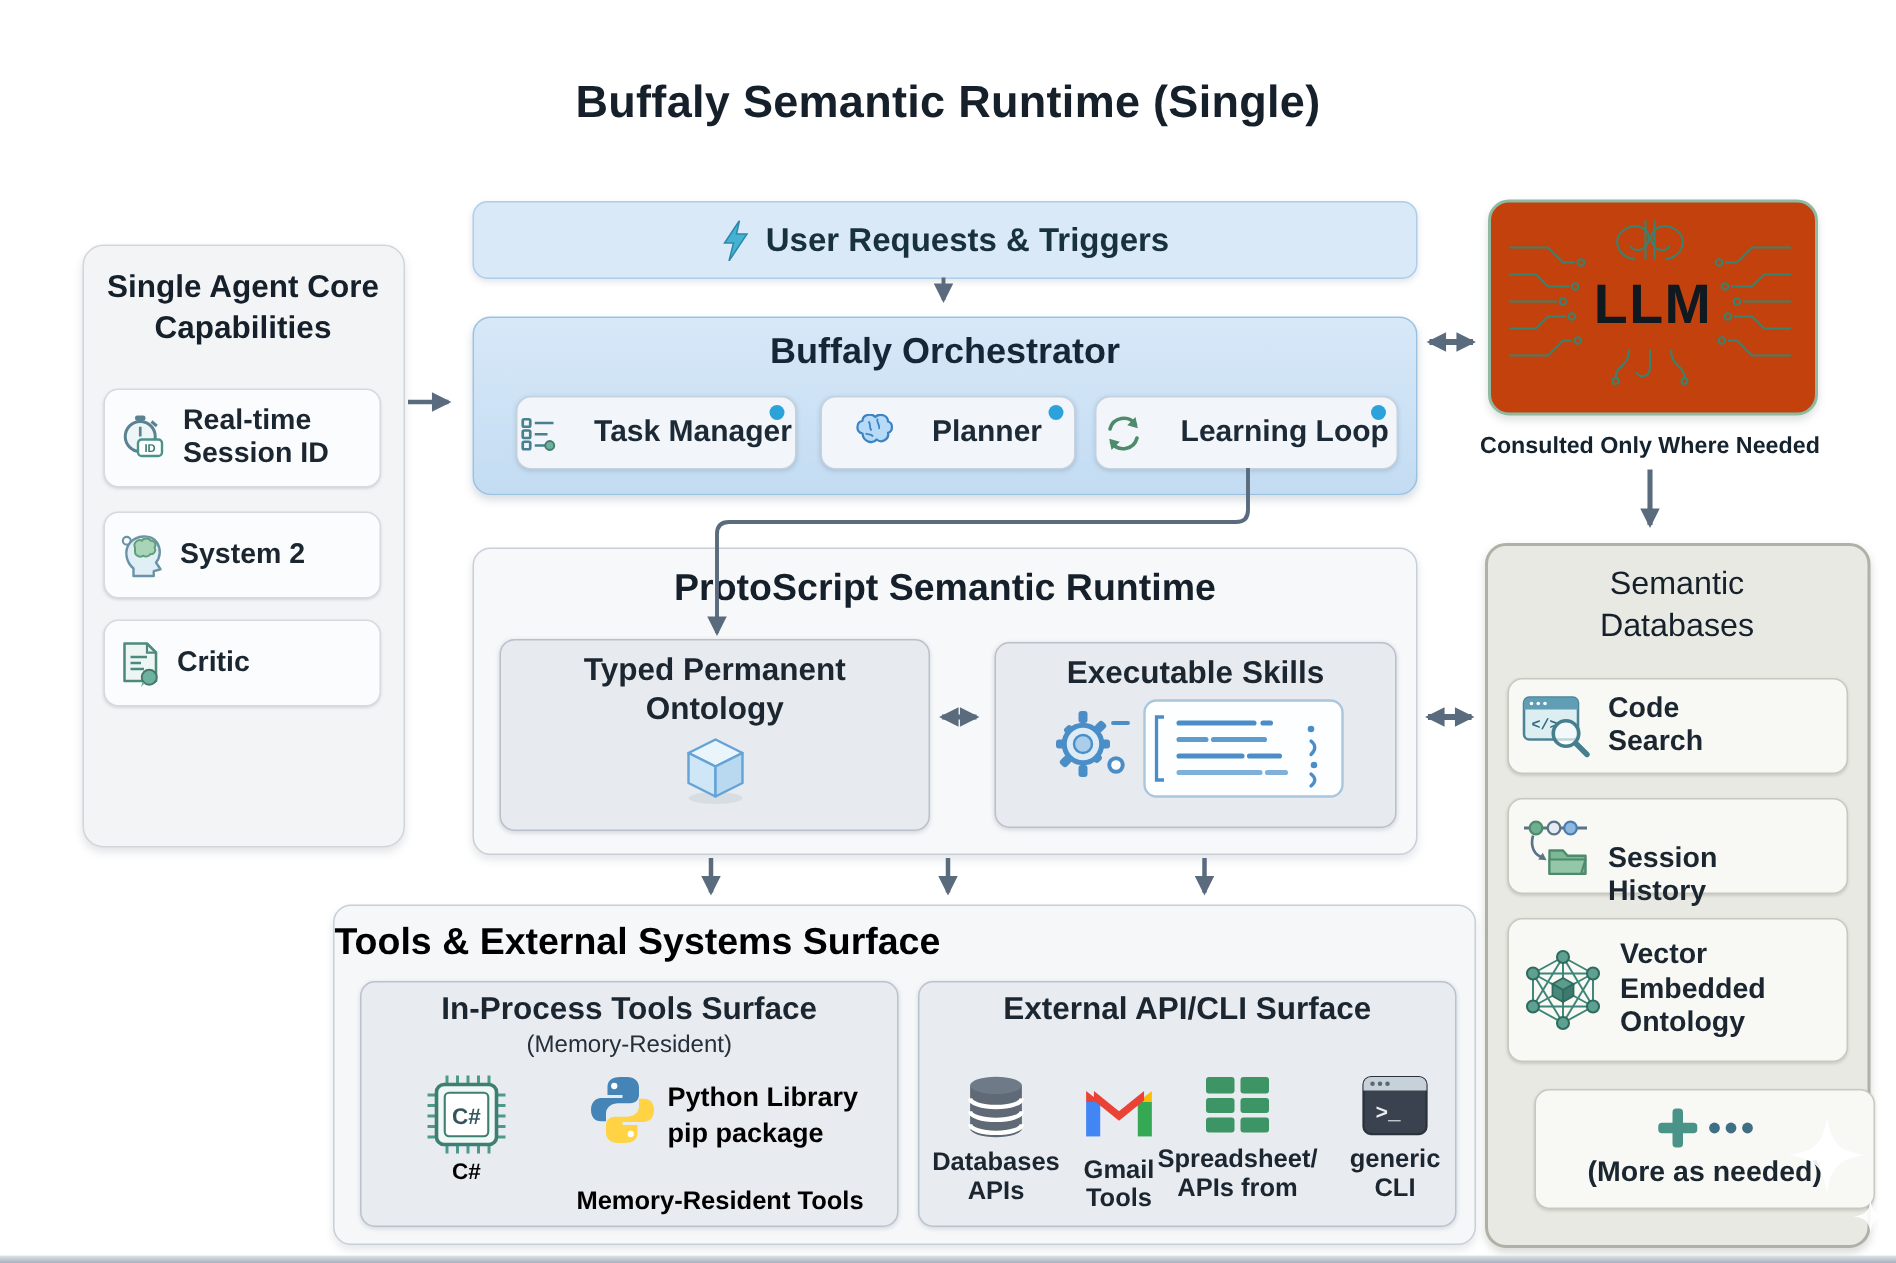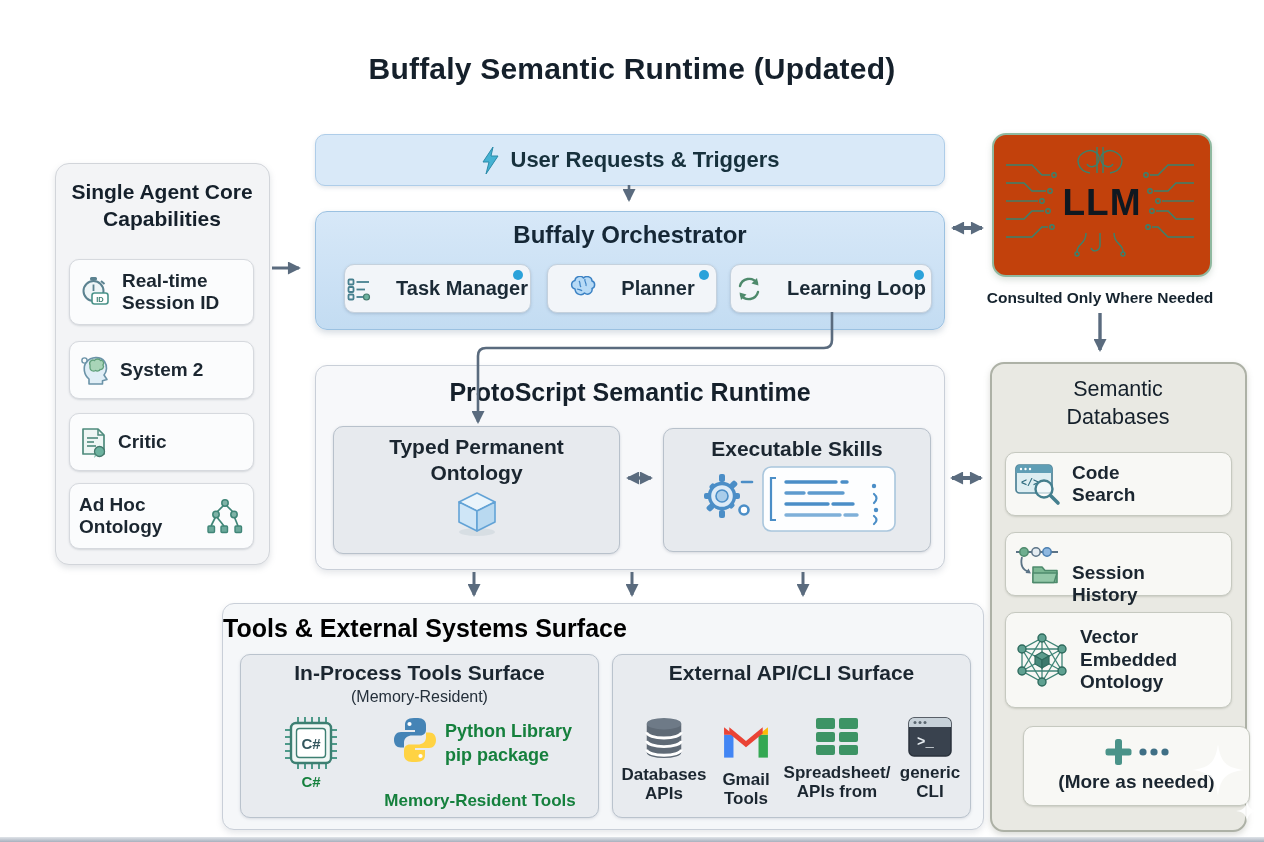--- a/index.html
+++ b/index.html
@@ -57,35 +57,35 @@
            font-size:19px;font-weight:600;line-height:1.18;color:#1b2630;box-sizing:border-box;}
 
   
   .tools{left:222px;top:603px;width:760px;height:225px;background:#f5f7f9;border:1.5px solid #c9cfd8;
          border-radius:12px;box-shadow:0 3px 6px rgba(110,120,140,.18);}
   .tools-title{left:0;right:0;top:10px;text-align:left;font-size:25px;font-weight:700;color:#000000;}
   .tool-box{position:absolute;top:50px;width:357px;height:162px;background:#e8ebef;border:1px solid #bac3cd;
             border-radius:10px;box-shadow:0 1px 3px rgba(110,120,140,.22);}
   .tool-box-title{left:0;right:0;top:6px;text-align:center;font-size:21px;font-weight:600;color:#1b2630;position:absolute;}
   .tool-box-sub{left:0;right:0;top:33px;text-align:center;font-size:16px;font-weight:500;color:#242f3a;position:absolute;}
-  .small-label{position:absolute;text-align:center;font-size:15px;font-weight:600;color:#15803d;line-height:1.14;}
+  .small-label{position:absolute;text-align:center;font-size:15px;font-weight:600;color:#000000;line-height:1.14;}
   .ext-cell{position:absolute;top:60px;display:flex;flex-direction:column;align-items:center;gap:4px;}
   .ext-label{text-align:center;font-size:17px;font-weight:600;color:#1b2630;line-height:1.13;}
 
   .conn{left:0;top:0;width:1264px;height:842px;pointer-events:none;z-index:50;}
   .sparkle{z-index:60;pointer-events:none;}
   .bottom-strip{left:0;right:0;bottom:0;height:5px;background:linear-gradient(#e0e4e9,#a8b0bd);}
   svg{display:block;}
 </style>
 </head>
 <body>
 
 <div class="stage">
 
-  <div class="abs main-title">Buffaly Semantic Runtime (Updated)</div>
+  <div class="abs main-title">Buffaly Semantic Runtime (Single)</div>
 
   <div class="abs ctr topbar">
     <span>
       <svg width="19" height="27" viewBox="0 0 19 27">
         <polygon points="12,0 2,15 8,15 5,27 17,9 10,9" fill="#45b2d3" stroke="#2a8aa8" stroke-width="1"></polygon>
       </svg>
     </span>
     <span>User Requests &amp; Triggers</span>
   </div>
 
@@ -120,40 +120,20 @@
           <path d="M4 2 h15 l6 6 v19 h-21 z" fill="#eef6f4" stroke="#4e8a7c" stroke-width="1.7" stroke-linejoin="round"></path>
           <path d="M19 2 v6 h6" fill="none" stroke="#4e8a7c" stroke-width="1.5"></path>
           <line x1="8" y1="11" x2="19" y2="11" stroke="#4e8a7c" stroke-width="1.6"></line>
           <line x1="8" y1="15" x2="15" y2="15" stroke="#4e8a7c" stroke-width="1.6"></line>
           <line x1="8" y1="19" x2="17" y2="19" stroke="#4e8a7c" stroke-width="1.6"></line>
           <circle cx="20.5" cy="24.5" r="5" fill="#6cb29f" stroke="#45796d" stroke-width="1.3"></circle>
           <path d="M17.5 28.5 l-2.5 2.5 l1 -3.5" fill="#6cb29f"></path>
         </svg>
       </span>
       <span>Critic</span>
-    </div>
-    <div class="side-item" style="top:319px;height:66px;justify-content:space-between;">
-      <span style="width:95px;">Ad Hoc Ontology</span>
-      <span>
-        <svg width="38" height="38" viewBox="0 0 38 38">
-          <g stroke="#3f8577" stroke-width="1.7">
-            <line x1="19" y1="7" x2="10" y2="16"></line>
-              <line x1="19" y1="7" x2="28" y2="16"></line>
-            <line x1="10" y1="19" x2="5" y2="29"></line>
-              <line x1="10" y1="19" x2="18" y2="29"></line>
-            <line x1="28" y1="19" x2="32" y2="29"></line>
-          </g>
-          <circle cx="19" cy="6" r="3.2" fill="#7fb3a7" stroke="#3f8577" stroke-width="1.5"></circle>
-          <circle cx="10" cy="17.5" r="3.2" fill="#7fb3a7" stroke="#3f8577" stroke-width="1.5"></circle>
-          <circle cx="28" cy="17.5" r="3.2" fill="#7fb3a7" stroke="#3f8577" stroke-width="1.5"></circle>
-          <rect x="2" y="29" width="6.5" height="6.5" rx="1" fill="#6ba99b" stroke="#3f8577" stroke-width="1.4"></rect>
-          <rect x="15" y="29" width="6.5" height="6.5" rx="1" fill="#6ba99b" stroke="#3f8577" stroke-width="1.4"></rect>
-          <rect x="29" y="29" width="6.5" height="6.5" rx="1" fill="#6ba99b" stroke="#3f8577" stroke-width="1.4"></rect>
-        </svg>
-      </span>
     </div>
   </div>
 
   <div class="abs orch">
     <div class="abs orch-title">Buffaly Orchestrator</div>
     <div class="module" style="left:28px;width:185px;">
       <span class="dot"></span>
       <span>
         <svg width="24" height="24" viewBox="0 0 24 24">
           <g fill="none" stroke="#47808f" stroke-width="1.8">
@@ -426,21 +406,21 @@
             <rect x="2" y="10" width="9" height="22" fill="#4285f4"></rect>
             <polygon points="2,10 2,3 11,10" fill="#ea4335"></polygon>
             <rect x="35" y="10" width="9" height="22" fill="#34a853"></rect>
             <polygon points="44,10 44,3 35,10" fill="#fbbc04"></polygon>
             <polygon points="7,3 23,16 39,3 39,9 23,22 7,9" fill="#ea4335"></polygon>
           </svg>
         </span>
         <span class="ext-label">Gmail Tools</span>
       </div>
 
-      <div class="ext-cell" style="left:170px;width:108px;justify-content:space-between;">
+      <div class="ext-cell" style="left:158px;width:108px;justify-content:space-between;">
         <span>
           <svg width="46" height="44" viewBox="0 0 46 42">
             <rect x="2" y="2" width="19" height="11" rx="2" fill="#3d9465"></rect>
             <rect x="25" y="2" width="19" height="11" rx="2" fill="#3d9465"></rect>
             <rect x="2" y="16" width="19" height="10" rx="2" fill="#3d9465"></rect>
             <rect x="25" y="16" width="19" height="10" rx="2" fill="#3d9465"></rect>
             <rect x="2" y="29" width="19" height="10" rx="2" fill="#3d9465"></rect>
             <rect x="25" y="29" width="19" height="10" rx="2" fill="#3d9465"></rect>
           </svg>
         </span>

